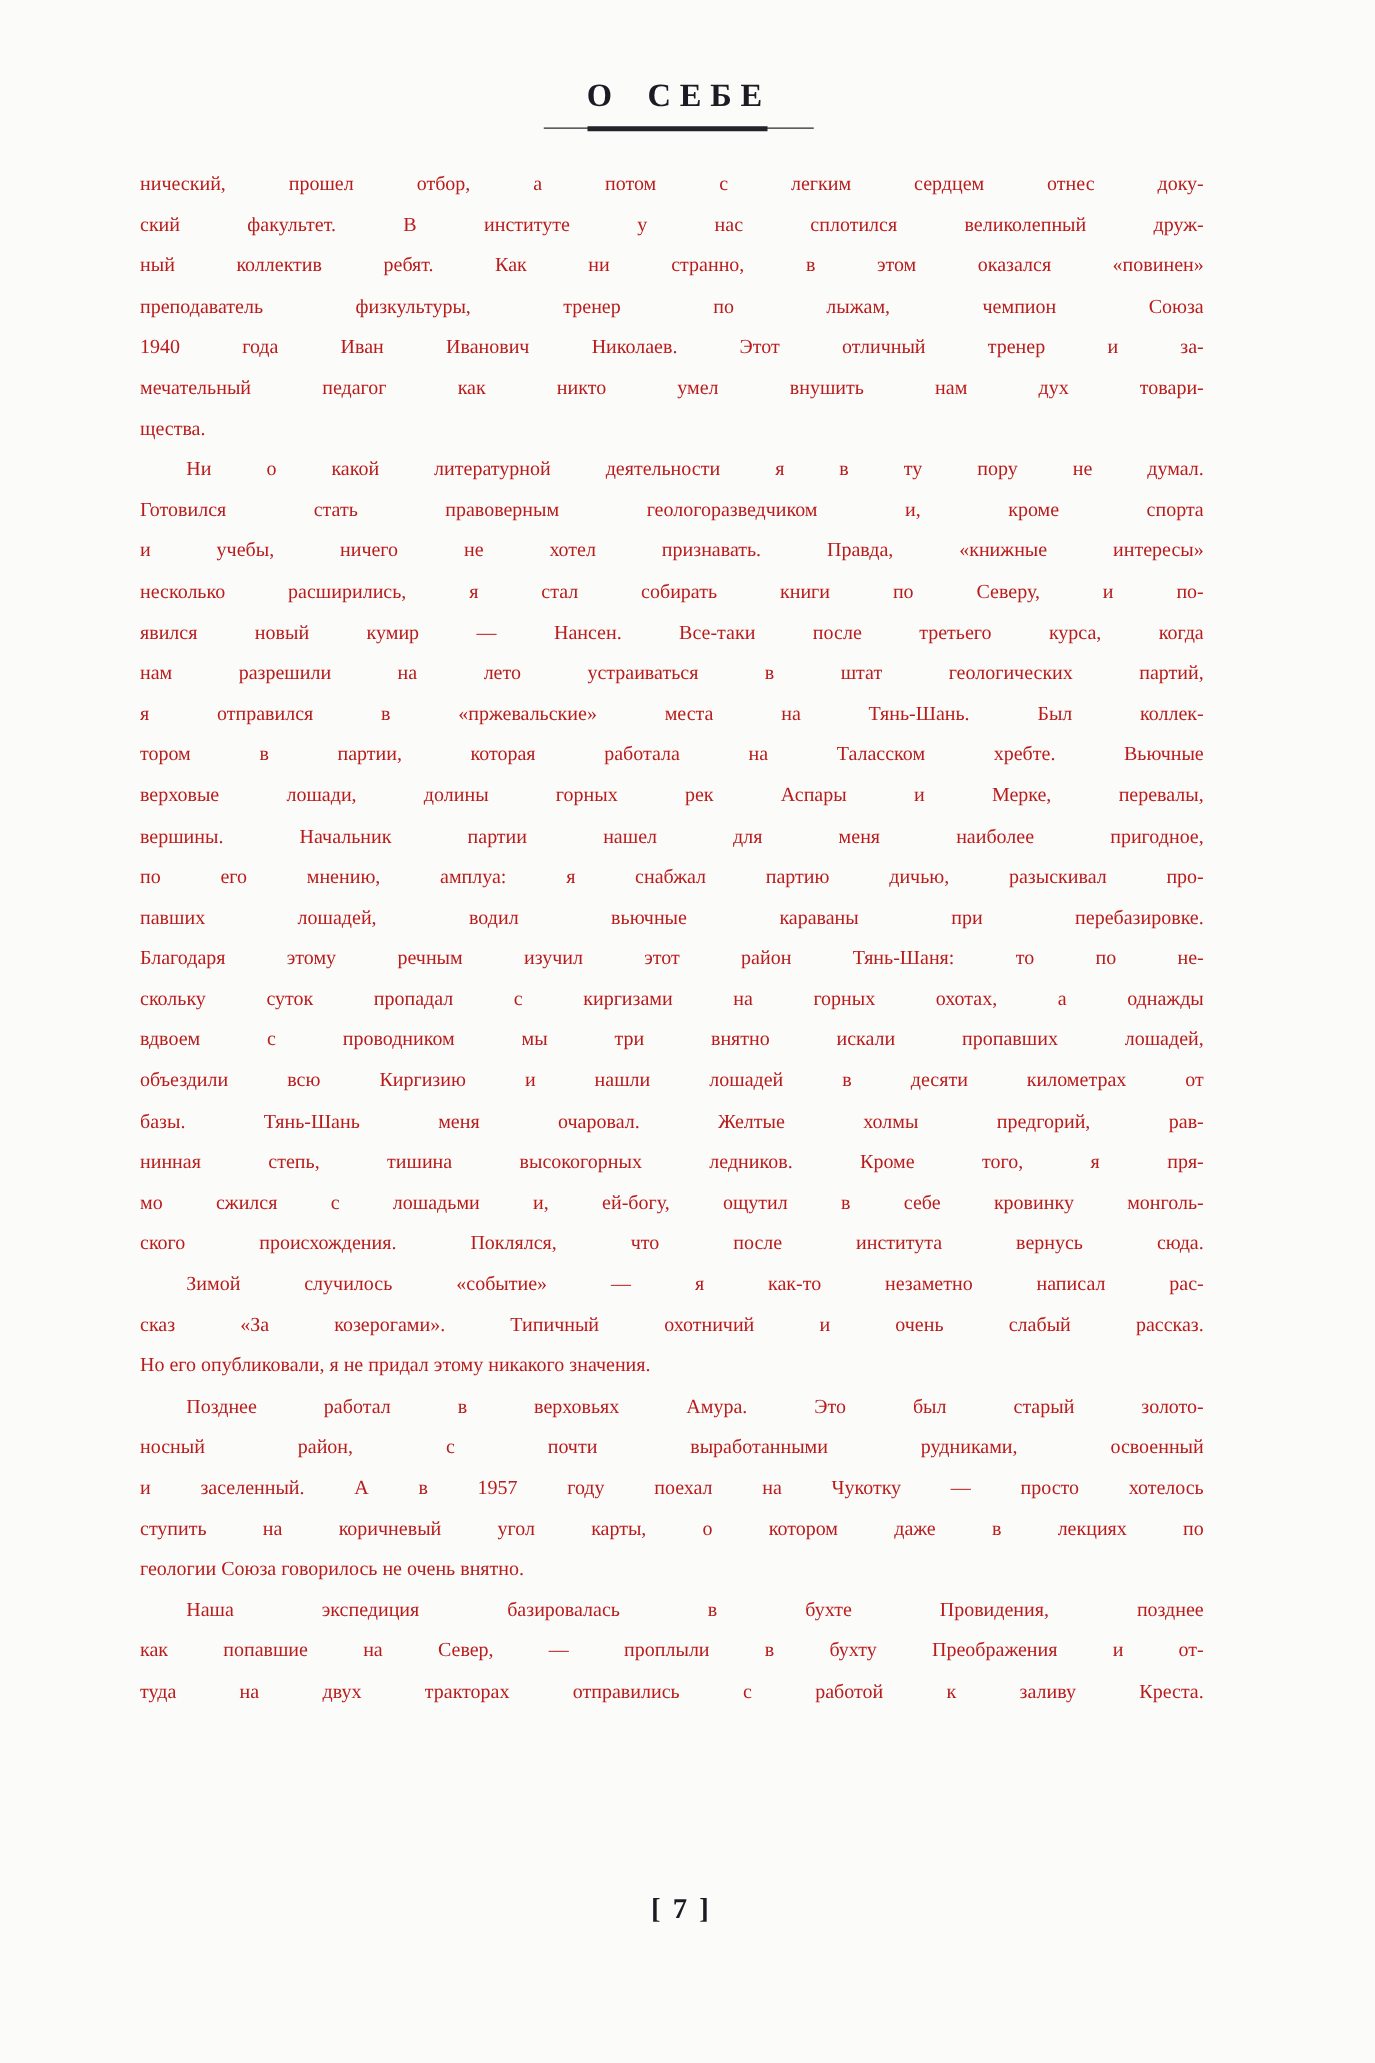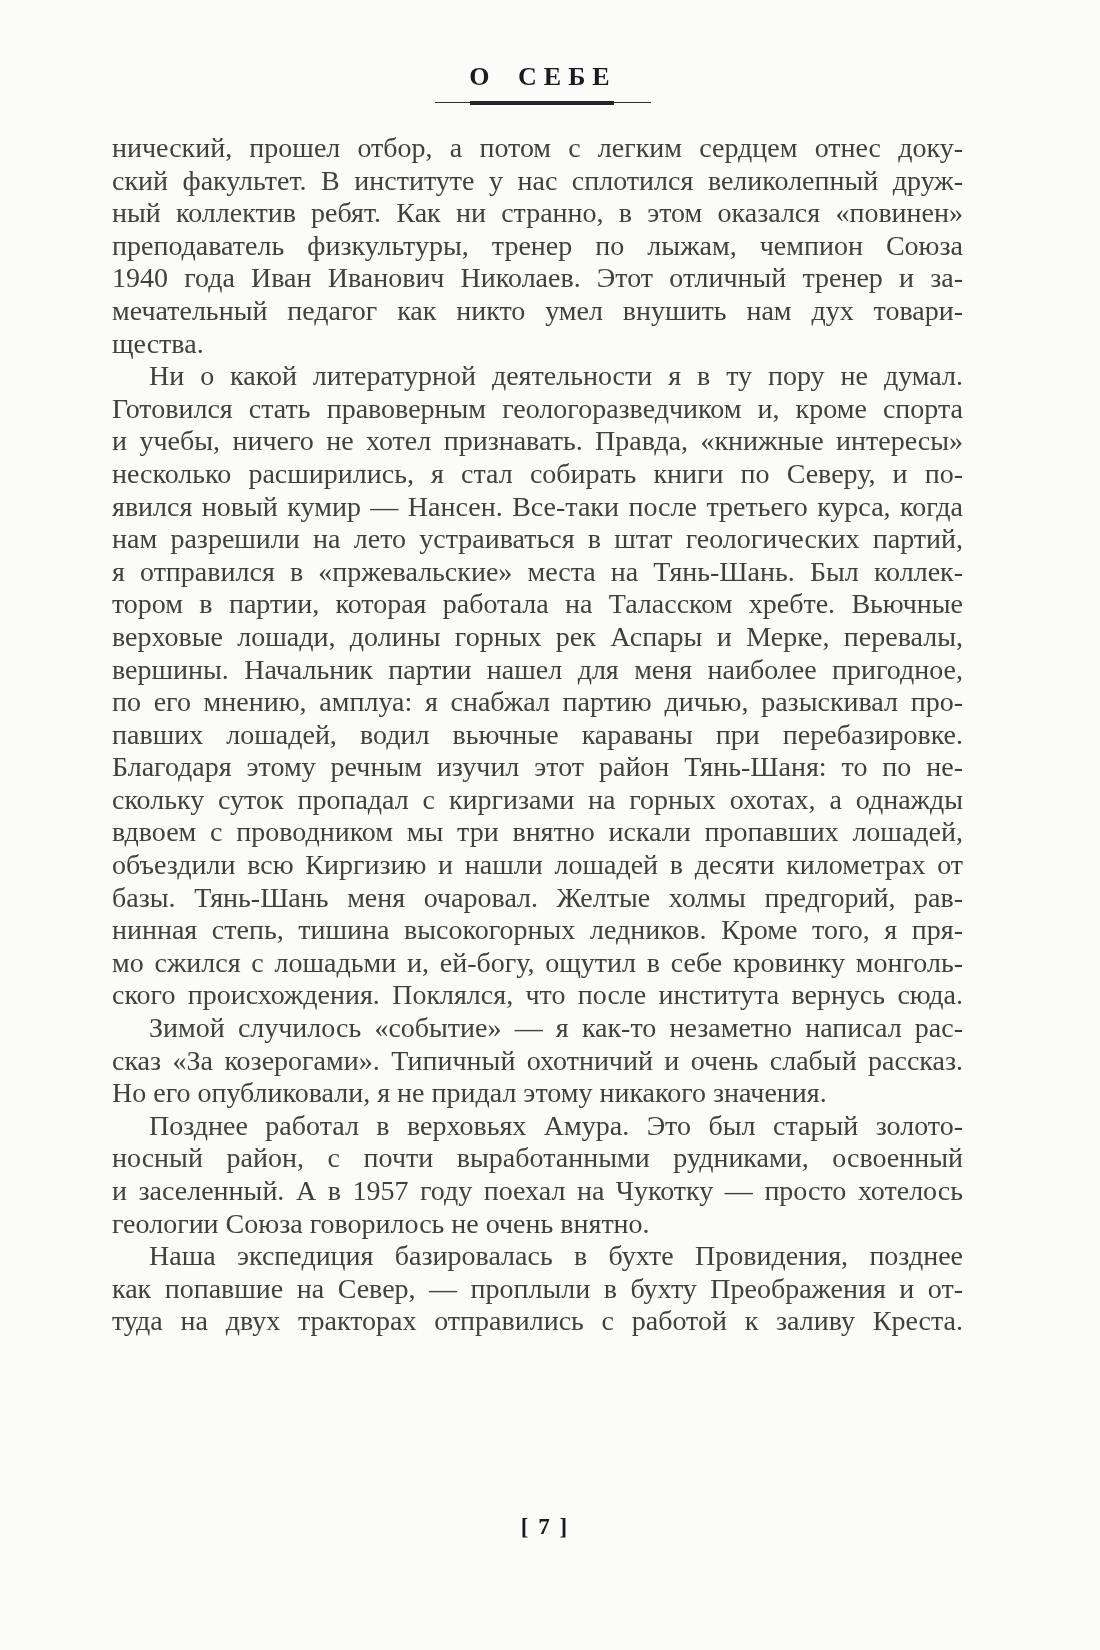--- a/index.html
+++ b/index.html
@@ -55,23 +55,23 @@
     left: 35px;
     width: 144px;
     height: 4.6px;
     background: #232329;
   }
   .text-block {
     position: absolute;
     top: 132px;
     left: 112px;
     width: 851px;
-    font-size: 28px;
+    font-size: 16px;
     line-height: 32.6px;
-    color: #404040;
+    color: #b91c1c;
   }
   .text-line {
     height: 32.6px;
     overflow: hidden;
     text-align: justify;
     text-align-last: justify;
     white-space: nowrap;
   }
   .text-line.indent {
     text-indent: 37px;
@@ -133,20 +133,21 @@
       <div class="text-line">базы. Тянь-Шань меня очаровал. Желтые холмы предгорий, рав-</div>
       <div class="text-line">нинная степь, тишина высокогорных ледников. Кроме того, я пря-</div>
       <div class="text-line">мо сжился с лошадьми и, ей-богу, ощутил в себе кровинку монголь-</div>
       <div class="text-line">ского происхождения. Поклялся, что после института вернусь сюда.</div>
       <div class="text-line indent">Зимой случилось «событие» — я как-то незаметно написал рас-</div>
       <div class="text-line">сказ «За козерогами». Типичный охотничий и очень слабый рассказ.</div>
       <div class="text-line lastline">Но его опубликовали, я не придал этому никакого значения.</div>
       <div class="text-line indent">Позднее работал в верховьях Амура. Это был старый золото-</div>
       <div class="text-line">носный район, с почти выработанными рудниками, освоенный</div>
       <div class="text-line">и заселенный. А в 1957 году поехал на Чукотку — просто хотелось</div>
+      <div class="text-line">ступить на коричневый угол карты, о котором даже в лекциях по</div>
       <div class="text-line lastline">геологии Союза говорилось не очень внятно.</div>
       <div class="text-line indent">Наша экспедиция базировалась в бухте Провидения, позднее</div>
       <div class="text-line">как попавшие на Север, — проплыли в бухту Преображения и от-</div>
       <div class="text-line">туда на двух тракторах отправились с работой к заливу Креста.</div>
     </div>
 
   <div class="folio">[ 7 ]</div>
 
 </div>
 

